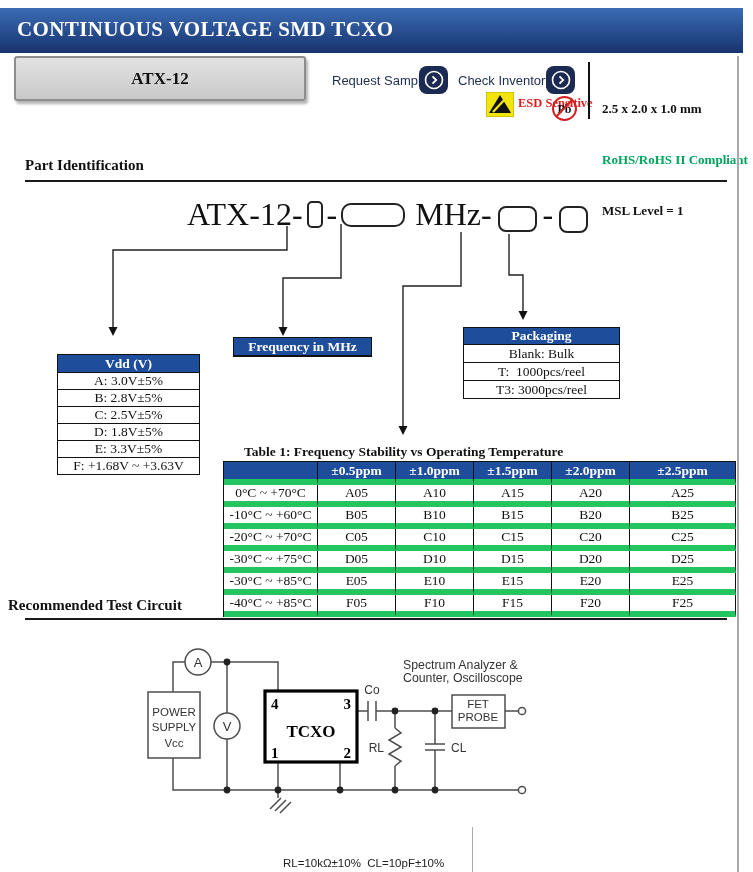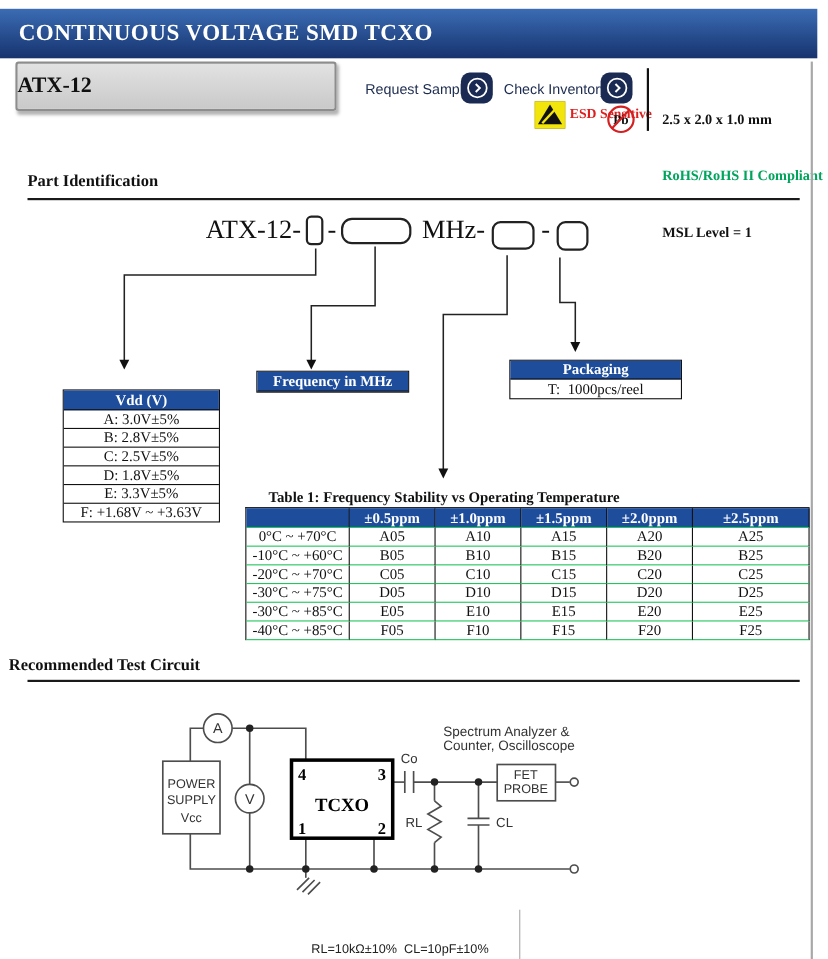--- a/index.html
+++ b/index.html
@@ -9,36 +9,36 @@
 
   
   .banner{left:0;top:8px;width:743px;height:45px;
           background:linear-gradient(#3b6cb4,#16336e);
           display:flex;align-items:center;}
   .banner-title{color:#fff;font-weight:bold;font-size:21px;letter-spacing:.4px;
                 padding-left:17px;padding-bottom:3px;}
   .atx-box{left:14px;top:56px;width:288px;height:41px;border-radius:3px;
            background:linear-gradient(#e2e2e2,#c9c9c9);border:2px solid #8d8d8d;
            box-shadow:2px 3px 3px rgba(0,0,0,.3);
-           display:flex;align-items:center;justify-content:flex-start;
-           font-weight:bold;font-size:20px;}
+           display:flex;align-items:center;justify-content:center;
+           font-weight:bold;font-size:17px;}
   .action-label{font-family:"Liberation Sans",sans-serif;font-size:13px;color:#1c2b50;cursor:pointer;}
   .icon-btn{width:29px;height:28px;background:#1b2a52;border-radius:8px;
             display:flex;align-items:center;justify-content:center;cursor:pointer;}
   .esd-label{color:#dd1f1f;font-weight:bold;font-size:12.5px;}
   .vdivider{width:2px;background:#111;}
   .specs{font-weight:bold;font-size:13px;line-height:17px;white-space:pre;}
   .specs .green{color:#00a45c;}
 
   
   .section-heading{font-weight:bold;font-size:15px;}
   .hrule{height:2px;background:#1a1a1a;}
 
   
-  .pn-row{left:187px;top:196px;display:flex;align-items:center;font-size:24px;}
+  .pn-row{left:187px;top:196px;display:flex;align-items:center;font-size:32px;}
   .pn-box{border:2px solid #222;background:#fff;}
   .pn-b1{width:12px;height:23px;border-radius:5px;margin:0 4px;}
   .pn-b2{width:60px;height:20px;border-radius:10px;margin:0 4px;}
   .pn-b3{width:35px;height:22px;border-radius:8px;margin:0 6px;position:relative;top:4px;}
   .pn-b4{width:25px;height:23px;border-radius:8px;margin:0 6px;position:relative;top:5px;}
 
   
   .mini-table{border:1.4px solid #111;background:#fff;font-size:13.5px;}
   .mini-th{background:#1e4d9c;color:#fff;font-weight:bold;text-align:center;
            height:17px;line-height:17px;border-bottom:1px solid #111;}
@@ -46,21 +46,21 @@
   .mini-row:last-child{border-bottom:none;}
   .pack .mini-row{height:17px;line-height:17px;}
   .freq-body{padding:2px 4px 3px 4px;line-height:15px;text-align:left;}
 
   
   .t1-caption{font-weight:bold;font-size:13.5px;}
   .stab{left:223px;top:461px;display:grid;
         grid-template-columns:94px 78px 78px 78px 78px 106px;
         border-top:1.4px solid #111;border-left:1.4px solid #111;
         font-size:13.5px;background:#fff;}
-  .stab>div{border-right:1px solid #111;border-bottom:1px solid #22c55e;
+  .stab>div{border-right:1px solid #111;border-bottom:6px solid #22c55e;
             height:16px;line-height:16px;text-align:center;}
   .stab>div:nth-child(6n){border-right:1.4px solid #111;}
   .stab .hd{background:#1e4d9c;color:#fff;font-weight:bold;height:17px;line-height:17px;}
 
   
   .circuit-wire{stroke:#4d4d4d;stroke-width:1.5;fill:none;}
   .circuit-box{stroke:#4d4d4d;stroke-width:1.5;fill:#fff;}
   .circuit-sans{font-family:"Liberation Sans",sans-serif;fill:#333;}
   .notes{font-family:"Liberation Sans",sans-serif;font-size:11.5px;line-height:13.5px;
          color:#222;white-space:pre;}
@@ -154,21 +154,23 @@
   <div class="mini-row">E: 3.3V±5%</div>
   <div class="mini-row">F: +1.68V ~ +3.63V</div>
 </div>
 
 <div class="abs mini-table" style="left:233px;top:337px;width:137px;">
   <div class="mini-th">Frequency in MHz</div>
 </div>
 
 <div class="abs mini-table pack" style="left:463px;top:327px;width:155px;">
   <div class="mini-th" style="height:16px;line-height:16px;">Packaging</div>
+  <div class="mini-row">Blank: Bulk</div>
   <div class="mini-row">T:  1000pcs/reel</div>
+  <div class="mini-row">T3: 3000pcs/reel</div>
 </div>
 
 <div class="abs t1-caption" style="left:228px;top:444px;margin-left:16px;">Table 1: Frequency Stability vs Operating Temperature</div>
 
 <div class="abs stab">
   <div class="hd"></div>
   <div class="hd">±0.5ppm</div>
   <div class="hd">±1.0ppm</div>
   <div class="hd">±1.5ppm</div>
   <div class="hd">±2.0ppm</div>

